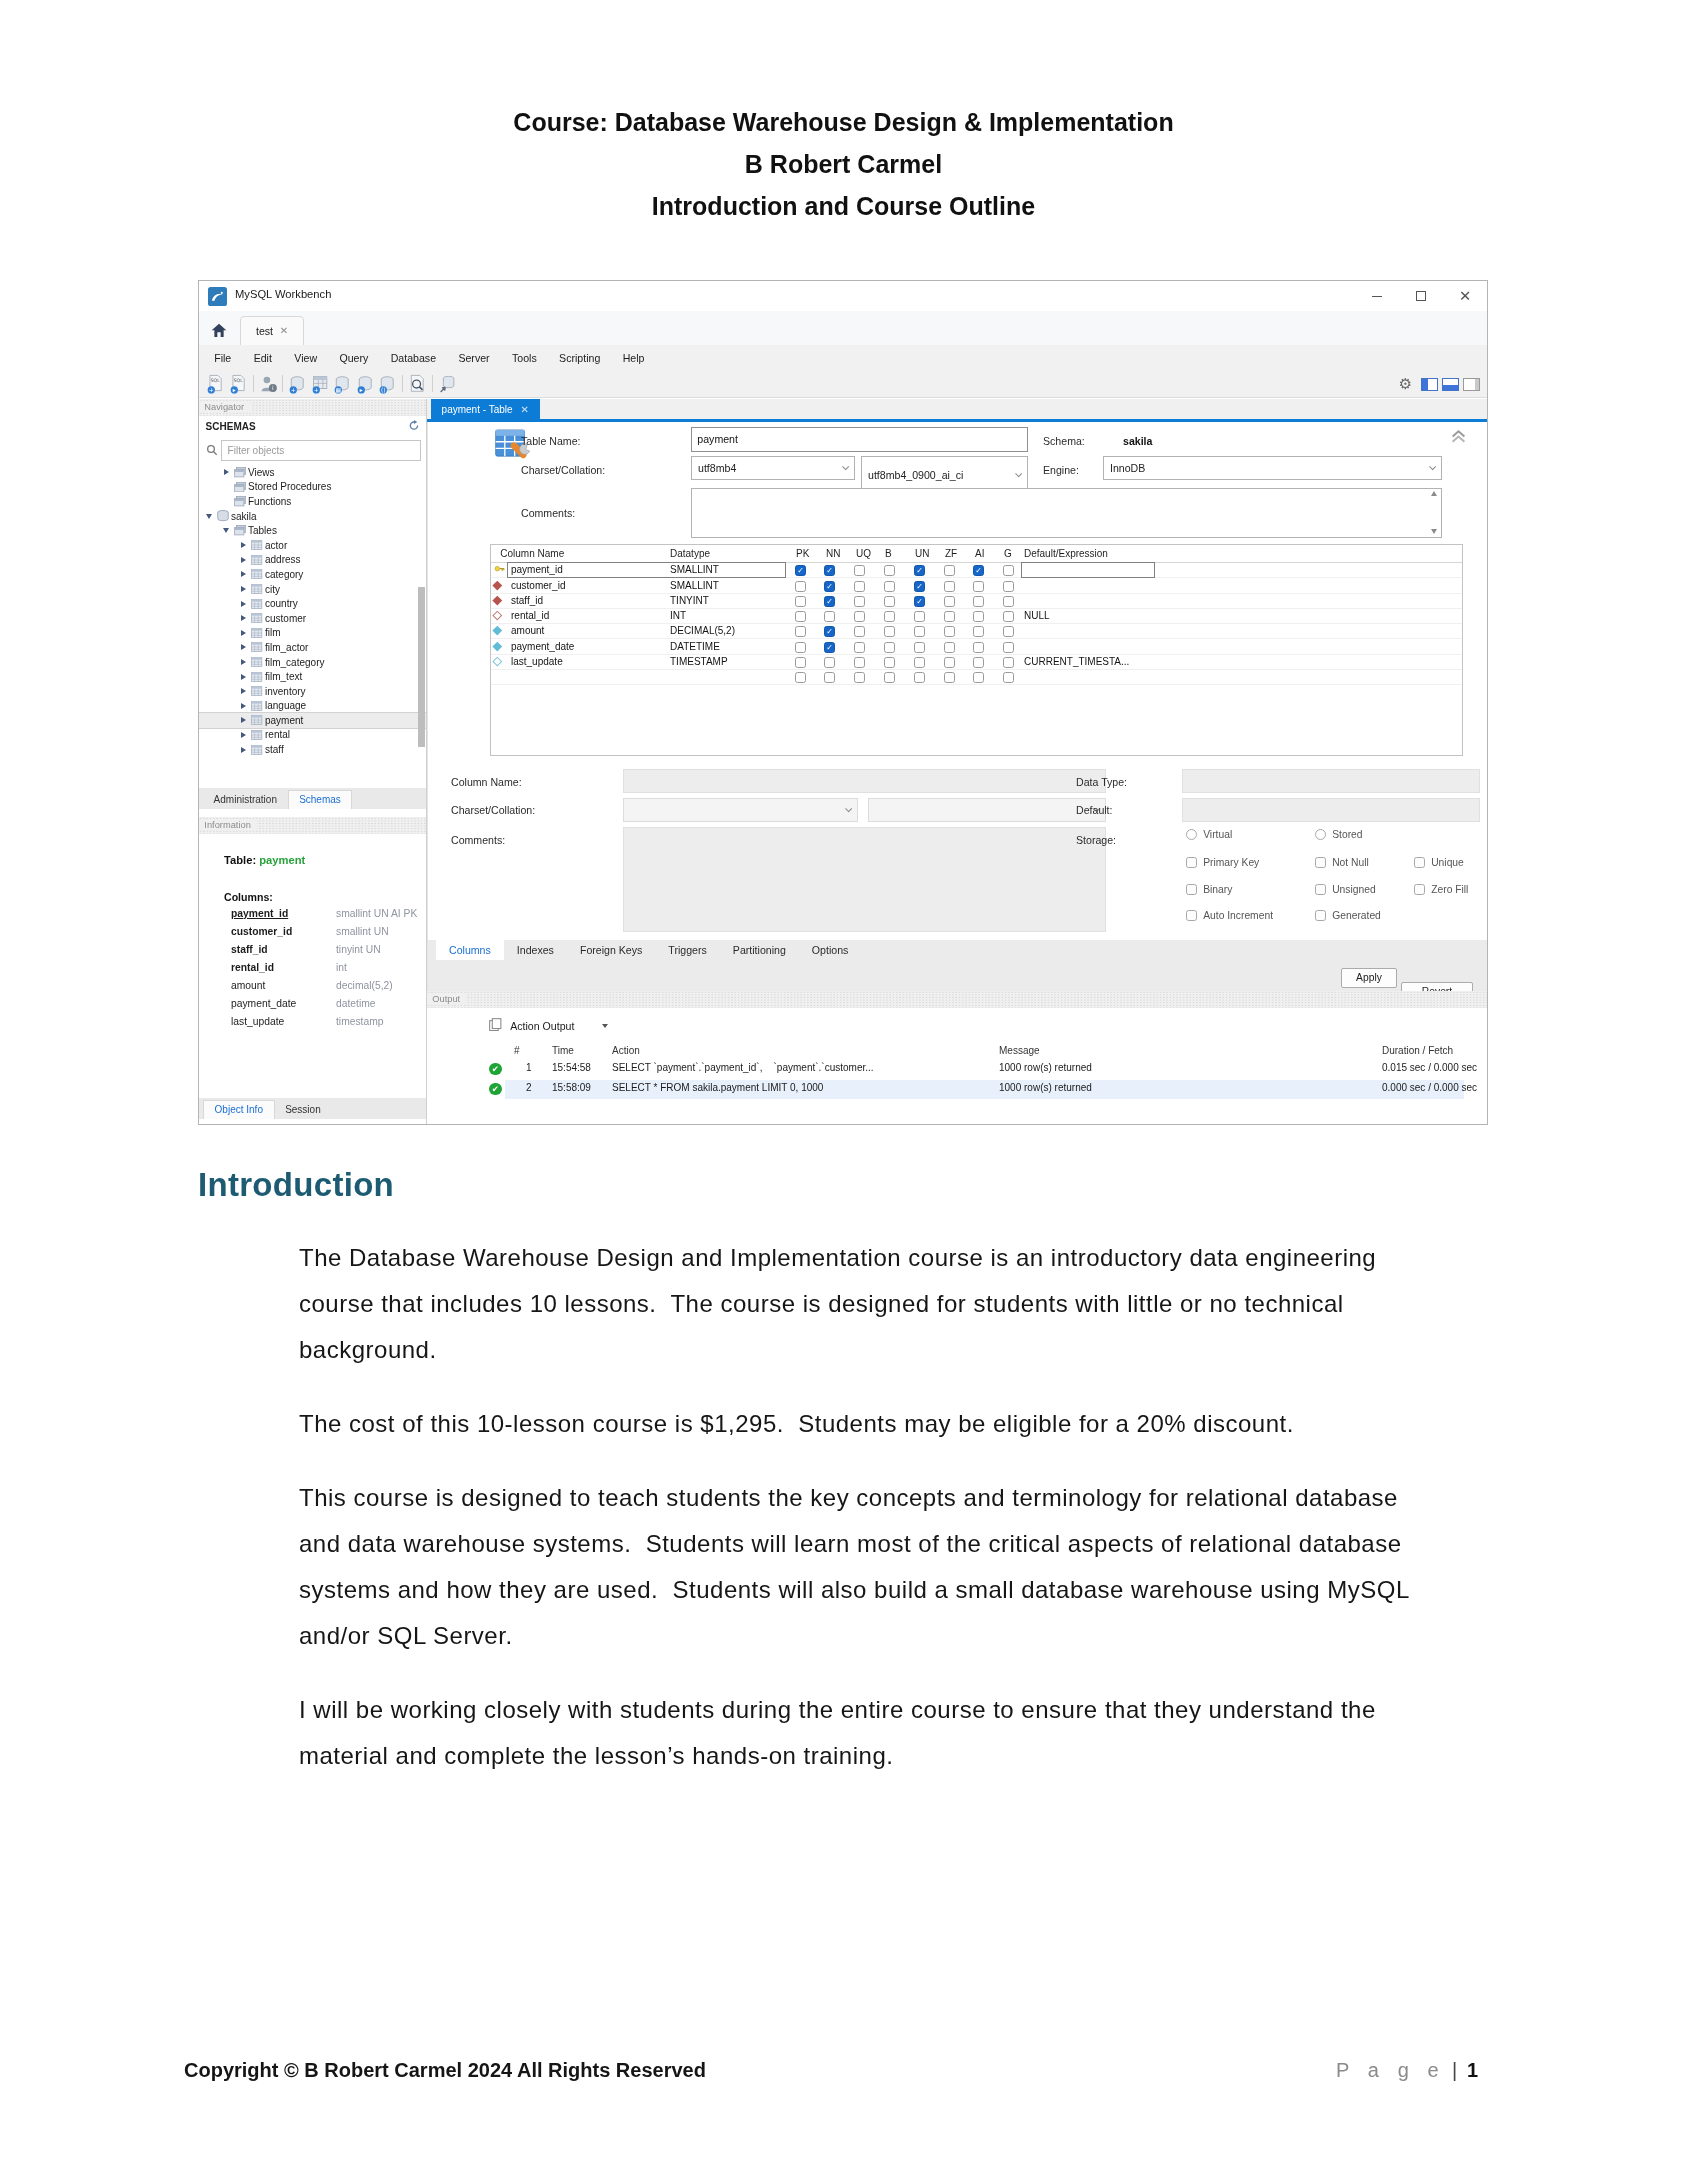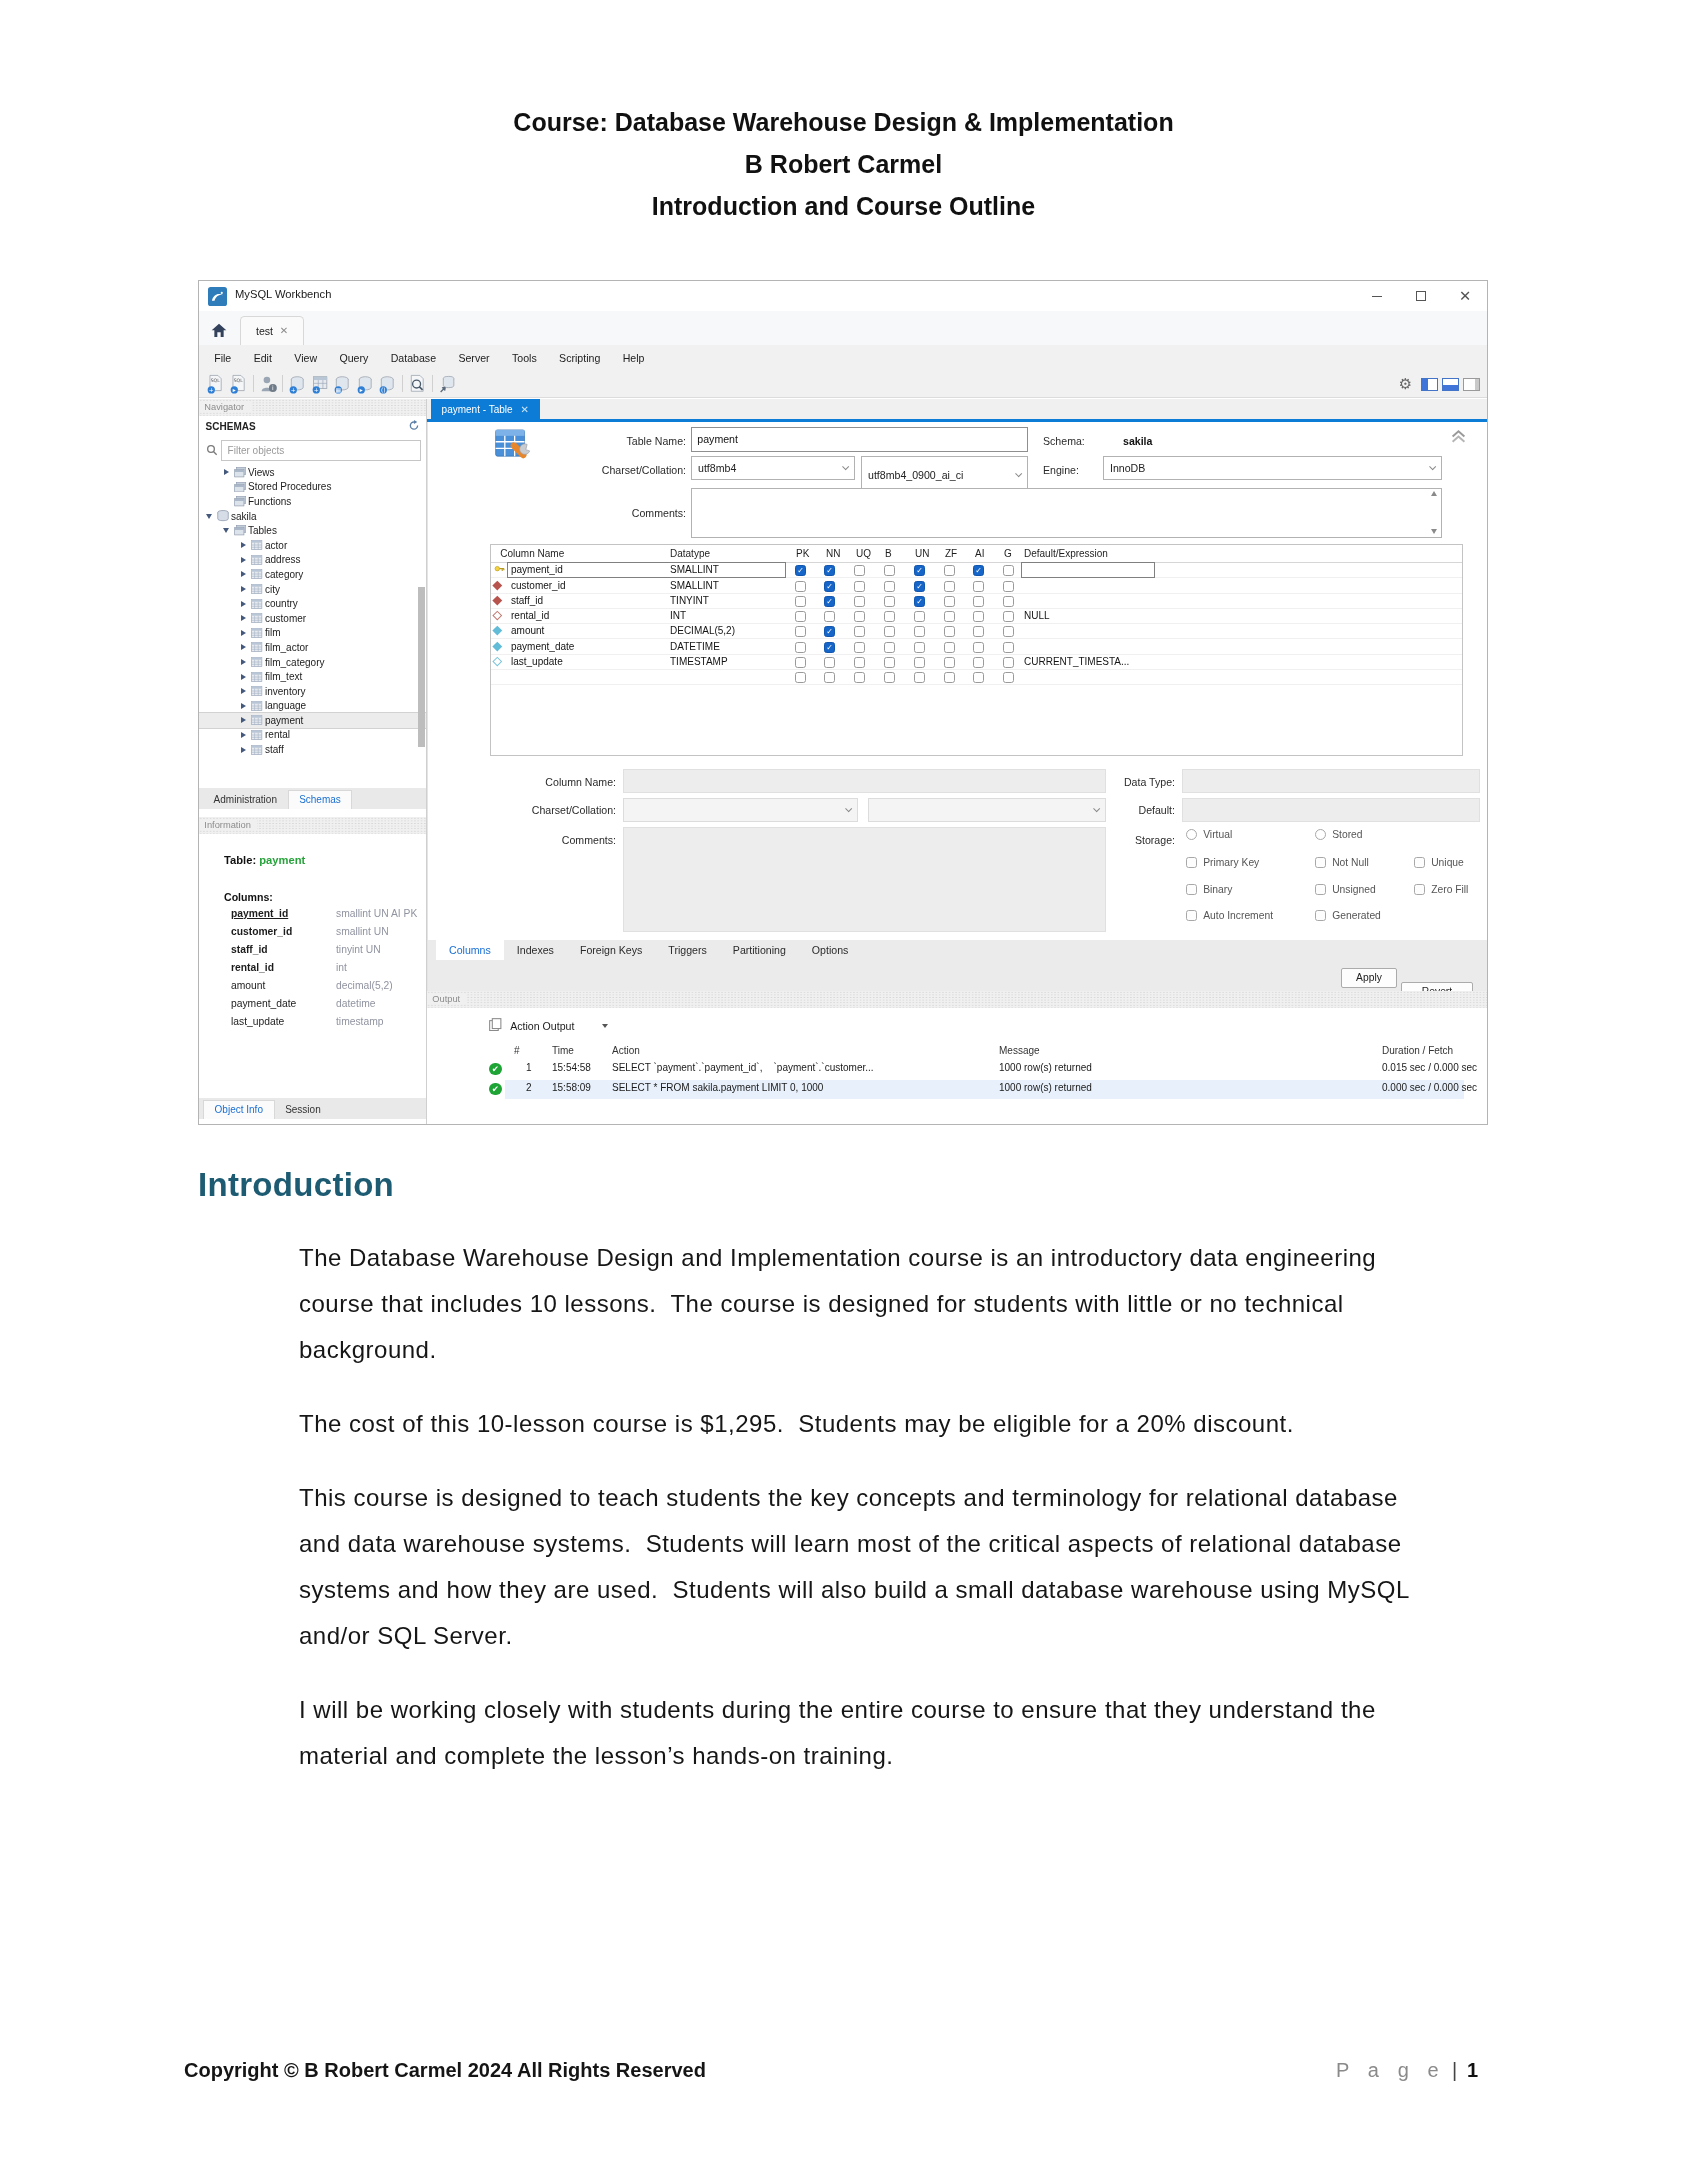--- a/index.html
+++ b/index.html
@@ -83,21 +83,21 @@
   .info-row .tp { color:#9094a0; }
   .info-tabs { top:699px; }
 
   
   .main-panel { position:absolute; left:228px; top:118px; width:1062px; height:727px; background:#fff; }
   .doc-tabbar { position:absolute; left:0; top:0; width:100%; height:20px; background:#f0f0f0; }
   .doc-tab { position:absolute; left:4px; top:0; height:20px; background:#0d7cd6; color:#fff; font-size:10px; display:flex; align-items:center; gap:8px; padding:0 10.6px; }
   .doc-tab .tab-x { color:#cfe4f7; }
   .tab-underline { position:absolute; left:0; top:20px; width:100%; height:2.6px; background:#0d7cd6; }
   .editor { position:absolute; left:0; top:22.5px; width:100%; height:570px; background:#fff; border-left:0.7px solid #e4e4e4; }
-  .fld-label { position:absolute; font-size:10.6px; color:#2b2b2b; text-align:right; }
+  .fld-label { position:absolute; font-size:10.6px; color:#2b2b2b; text-align:left; }
   .txt-input { position:absolute; background:#fff; border:1.3px solid #8f8f8f; font-size:10.6px; color:#111; padding:0 5.3px; display:flex; align-items:center; }
   .dd { position:absolute; background:#fff; border:0.7px solid #b2b2b2; font-size:10.6px; color:#222; padding:0 17px 0 6px; display:flex; align-items:center; }
   .dd .chev { position:absolute; right:6px; top:50%; width:5.3px; height:5.3px; border-right:1.3px solid #8a8a8a; border-bottom:1.3px solid #8a8a8a; transform:translateY(-70%) rotate(45deg); }
   .txtarea { position:absolute; background:#fff; border:0.7px solid #b2b2b2; }
   .scroll-arrows { position:absolute; right:2.6px; top:2.6px; bottom:2.6px; width:8px; display:flex; flex-direction:column; justify-content:space-between; align-items:center; }
   .tri-up { width:0; height:0; border-bottom:5.3px solid #8a8a8a; border-left:3.3px solid transparent; border-right:3.3px solid transparent; }
   .tri-down { width:0; height:0; border-top:5.3px solid #8a8a8a; border-left:3.3px solid transparent; border-right:3.3px solid transparent; }
   .collapse-ico { position:absolute; left:1022px; top:6.6px; }
   .tbl-edit-ico { position:absolute; left:65px; top:5.3px; }
 

